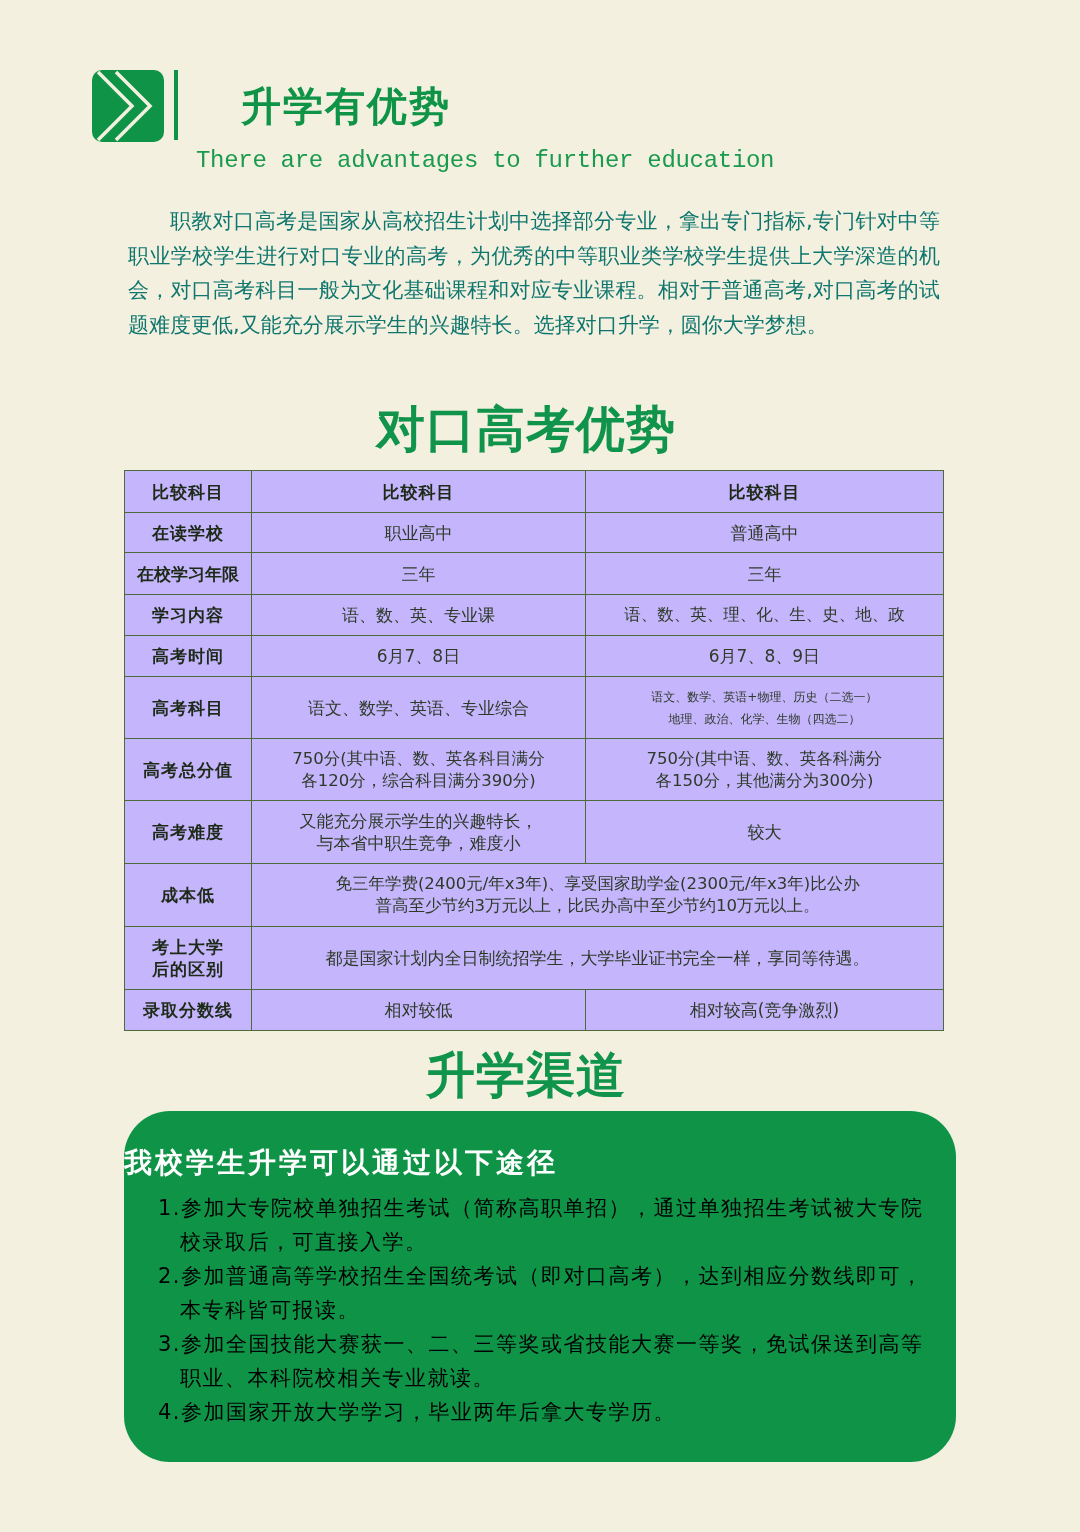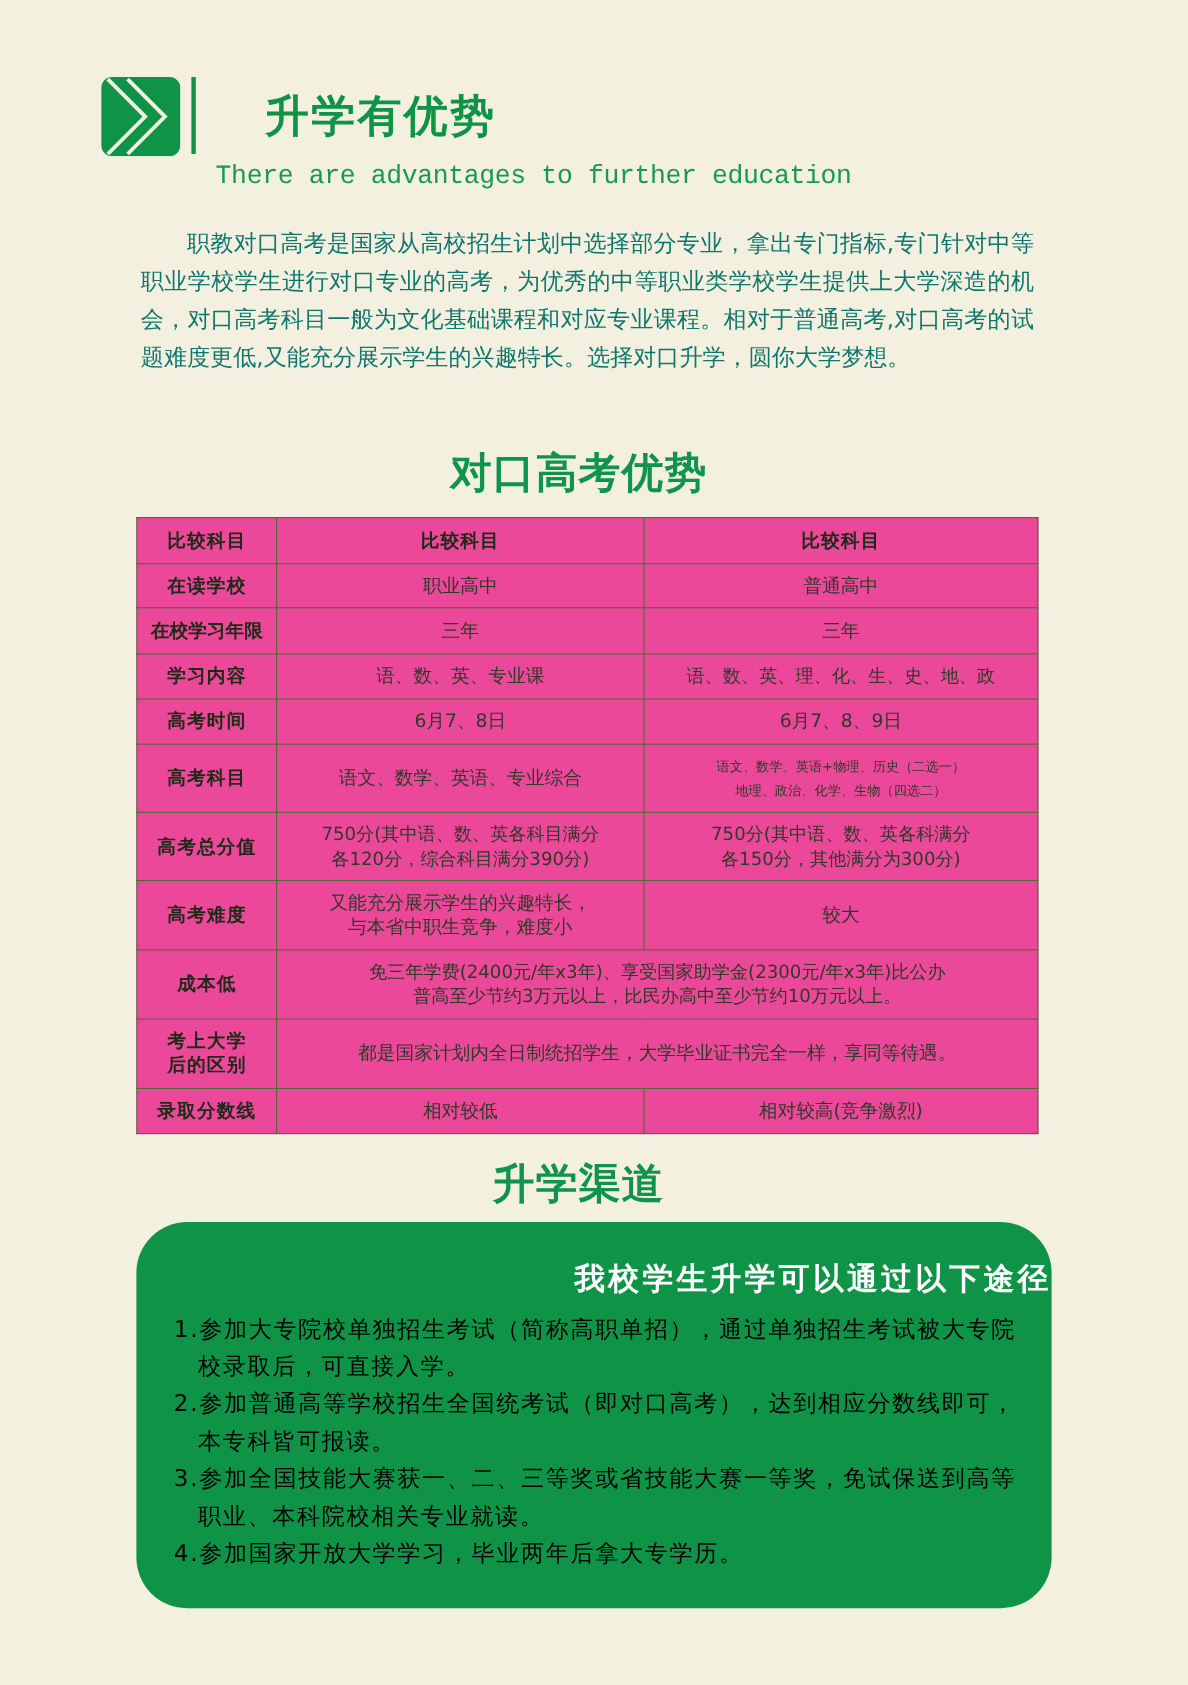--- a/index.html
+++ b/index.html
@@ -7,33 +7,33 @@
   body { position: relative; font-family: "DejaVu Sans", "Liberation Sans", sans-serif; color: #333; }
 
   .logo { position: absolute; left: 92px; top: 70px; width: 72px; height: 72px; }
   .logo-bar { position: absolute; left: 174px; top: 70px; width: 4px; height: 70px; background: #0f9447; }
   .title { position: absolute; left: 193px; top: 72px; font-size: 40px; line-height: 68px; font-weight: bold; color: #0f9447; letter-spacing: 2px; margin-left: 48px; }
   .subtitle { position: absolute; left: 196px; top: 146px; font-family: Liberation Mono, monospace; font-size: 24px; line-height: 30px; color: #1a9a4c; letter-spacing: -0.3px; }
 
   .intro { position: absolute; left: 128px; top: 204px; width: 812px; font-size: 21px; line-height: 34.5px; color: #0f766e; text-align: justify; }
   .intro p { text-indent: 42px; }
 
-  .sec-title { position: absolute; left: 0; width: 1052px; text-align: center; font-size: 38px; line-height: 48px; font-weight: bold; color: #10934a; letter-spacing: 1px; }
+  .sec-title { position: absolute; left: 0; width: 1052px; text-align: center; font-size: 49px; line-height: 48px; font-weight: bold; color: #10934a; letter-spacing: 1px; }
   .sec1 { top: 406px; }
   .sec2 { top: 1052px; }
 
-  table.cmp { position: absolute; left: 124px; top: 470px; width: 820px; border-collapse: collapse; background: #ec4899; }
+  table.cmp { position: absolute; left: 124px; top: 470px; width: 820px; border-collapse: collapse; background: #c4b5fd; }
   table.cmp td { border: 1.5px solid #4d6a3a; text-align: center; vertical-align: middle; font-size: 17px; line-height: 22px; color: #2e3a28; padding: 0 3px; }
   table.cmp td.rh { width: 129px; font-weight: bold; color: #1e2a18; font-size: 17px; letter-spacing: 1px; }
   table.cmp tr.hd td { font-weight: bold; color: #1e2a18; letter-spacing: 1px; }
   table.cmp td.c1 { width: 339px; }
   table.cmp td.c2 { width: 364px; }
 
   .channel-box { position: absolute; left: 124px; top: 1111px; width: 832px; height: 351px; background: #0f9447; border-radius: 46px; }
-  .channel-heading { position: absolute; left: 0; top: 34px; width: 832px; text-align: right; font-size: 28px; line-height: 36px; font-weight: bold; color: #ffffff; letter-spacing: 3px; }
+  .channel-heading { position: absolute; left: 0; top: 34px; width: 832px; text-align: left; font-size: 28px; line-height: 36px; font-weight: bold; color: #ffffff; letter-spacing: 3px; }
   .channel-list { position: absolute; left: 34px; top: 80px; width: 780px; list-style: none; }
   .channel-list li { font-size: 21px; line-height: 34px; color: #000000; padding-left: 22px; text-indent: -22px; letter-spacing: 1.5px; }
 </style>
 </head>
 <body>
 
 <svg class="logo" viewBox="0 0 72 72">
   <rect x="0" y="0" width="72" height="72" rx="10" fill="#0f9447"></rect>
   <polyline points="6,2 40,36 6,70" fill="none" stroke="#f3f0e0" stroke-width="3.5"></polyline>
   <polyline points="24,2 58,36 24,70" fill="none" stroke="#f3f0e0" stroke-width="3.5"></polyline>

